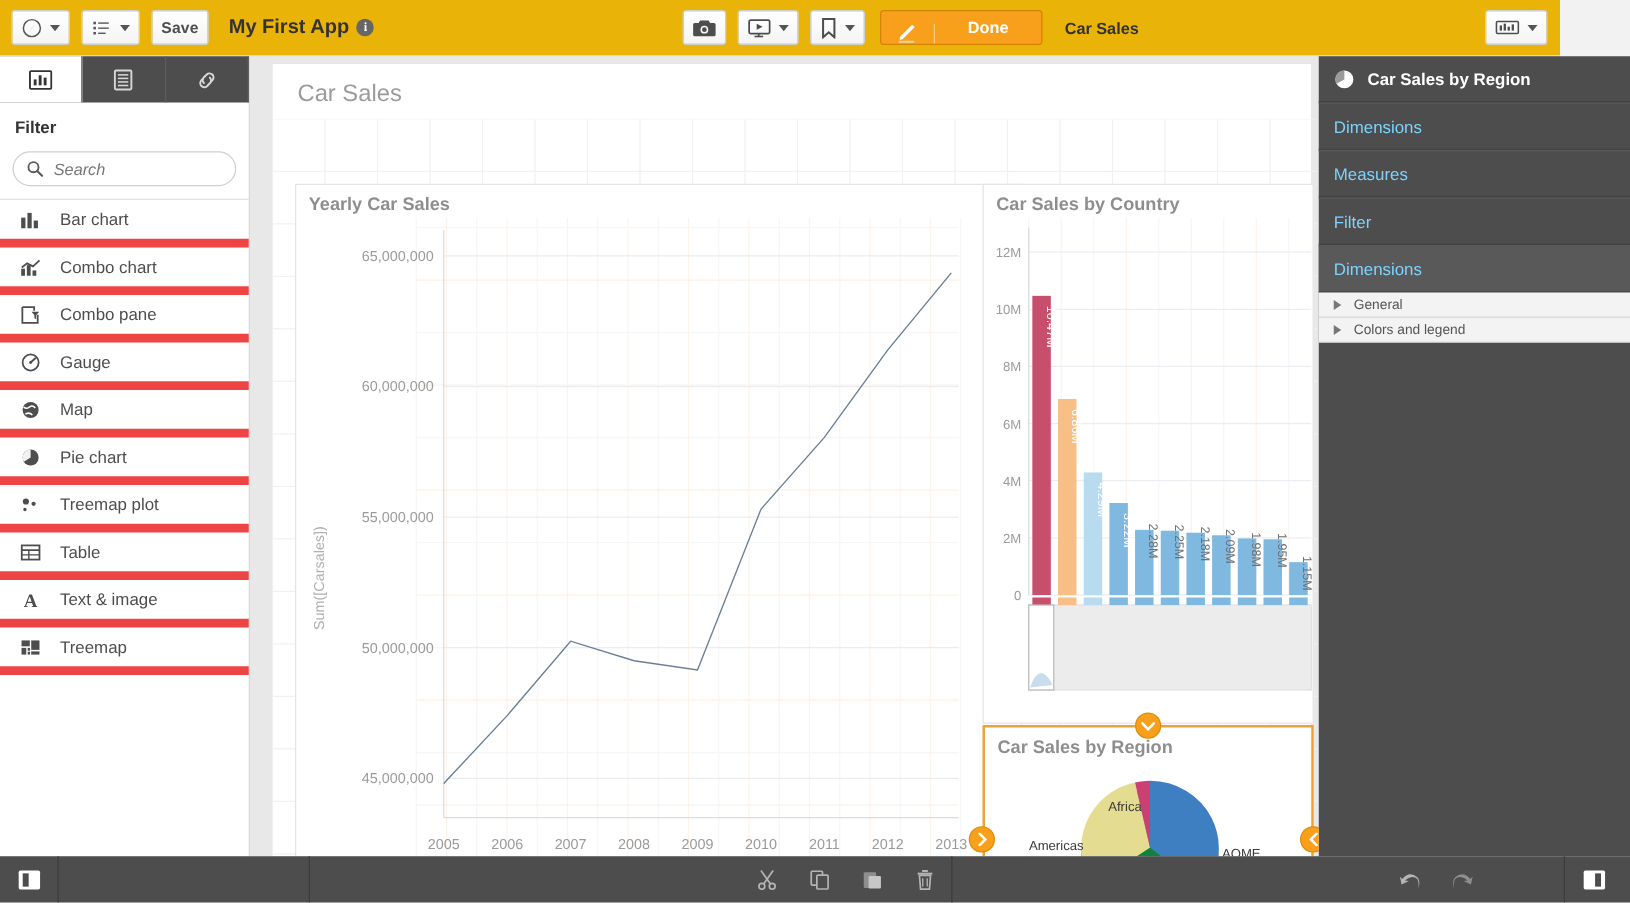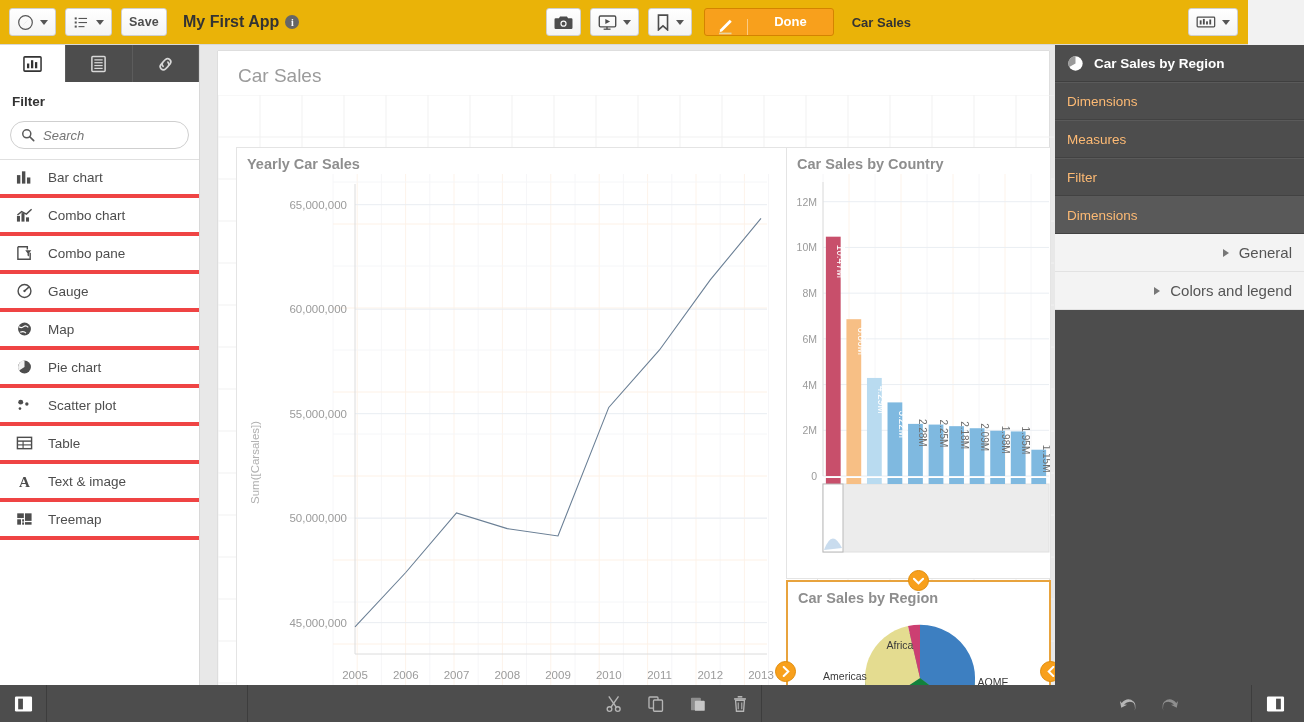--- a/index.html
+++ b/index.html
@@ -65,21 +65,21 @@
     margin:6px 10px 10px 10px; height:28px; border:1px solid #cfcfcf; border-radius:14px;
     background:#fff; display:flex; align-items:center; padding:0 10px;
   }
   #searchwrap input {
     border:none; outline:none; font-size:13px; color:#888; flex:1;
     font-family:"Liberation Sans",sans-serif; font-style:italic; background:transparent;
   }
   #chartlist { border-top:1px solid #e0e0e0; }
   .chart-item {
     display:flex; align-items:center; height:38px; padding-left:14px; gap:14px;
-    border-bottom:4px solid #ef4444; cursor:pointer; font-size:13.5px; color:#4d4d4d;
+    border-bottom:7px solid #ef4444; cursor:pointer; font-size:13.5px; color:#4d4d4d;
   }
   .chart-item .ico { width:20px; display:flex; align-items:center; justify-content:center;}
 
   
   #center {
     position:absolute; left:200px; right:249px; top:45px; bottom:37px;
     background:#e8e8e8; overflow:hidden;
   }
   #sheet {
     position:absolute; left:18px; top:6px; right:6px; bottom:0;
@@ -111,28 +111,28 @@
   #rightpanel {
     position:absolute; right:0; top:45px; width:249px; bottom:37px;
     background:#4d4d4d; color:#e6e6e6;
   }
   #rp-head {
     height:37px; display:flex; align-items:center; gap:10px; padding:0 12px;
     font-size:13.5px; font-weight:bold; color:#fff; border-bottom:1px solid #3f3f3f;
   }
   .rp-sec {
     height:38px; display:flex; align-items:center; padding:0 12px;
-    font-size:13.5px; color:#fdba74; border-bottom:1px solid #424242;
+    font-size:13.5px; color:#7dd3fc; border-bottom:1px solid #424242;
     border-top:1px solid #5a5a5a; cursor:pointer;
   }
   .rp-sec.sel { background:#595959; }
   .rp-sub {
-    height:38px; display:flex; align-items:center; gap:10px; padding:0 12px;
-    font-size:15px; color:#cfcfcf; background:#f3f3f3; color:#555;
-    border-bottom:1px solid #e2e2e2; cursor:pointer;justify-content:flex-end;
+    height:20px; display:flex; align-items:center; gap:10px; padding:0 12px;
+    font-size:11px; color:#cfcfcf; background:#f3f3f3; color:#555;
+    border-bottom:1px solid #e2e2e2; cursor:pointer;
   }
   .tri { width:0;height:0;border-top:4.5px solid transparent;border-bottom:4.5px solid transparent;
          border-left:6px solid #777;}
 
   
   #bottombar {
     position:absolute; left:0; bottom:0; width:1304px; height:37px;
     background:#4d4d4d; display:flex; align-items:center;
   }
   .bb-sep { width:1px; height:37px; background:#3d3d3d; }
@@ -349,21 +349,21 @@
         <span>Pie chart</span>
       </div>
       <div class="chart-item">
         <span class="ico">
           <svg width="17" height="16" viewBox="0 0 18 16">
             <circle cx="5" cy="5" r="2.6" fill="#4d4d4d"></circle>
             <circle cx="11.5" cy="7" r="1.8" fill="#4d4d4d"></circle>
             <circle cx="4.2" cy="11.8" r="1.4" fill="#4d4d4d"></circle>
           </svg>
         </span>
-        <span>Scatter plot</span>
+        <span>Treemap plot</span>
       </div>
       <div class="chart-item">
         <span class="ico">
           <svg width="17" height="16" viewBox="0 0 18 16">
             <rect x="1.5" y="2" width="15" height="12" fill="none" stroke="#4d4d4d" stroke-width="1.5"></rect>
             <line x1="1.5" y1="6" x2="16.5" y2="6" stroke="#4d4d4d" stroke-width="1.5"></line>
             <line x1="1.5" y1="10" x2="16.5" y2="10" stroke="#4d4d4d" stroke-width="1.2"></line>
             <line x1="7.5" y1="6" x2="7.5" y2="14" stroke="#4d4d4d" stroke-width="1.2"></line>
           </svg>
         </span>

